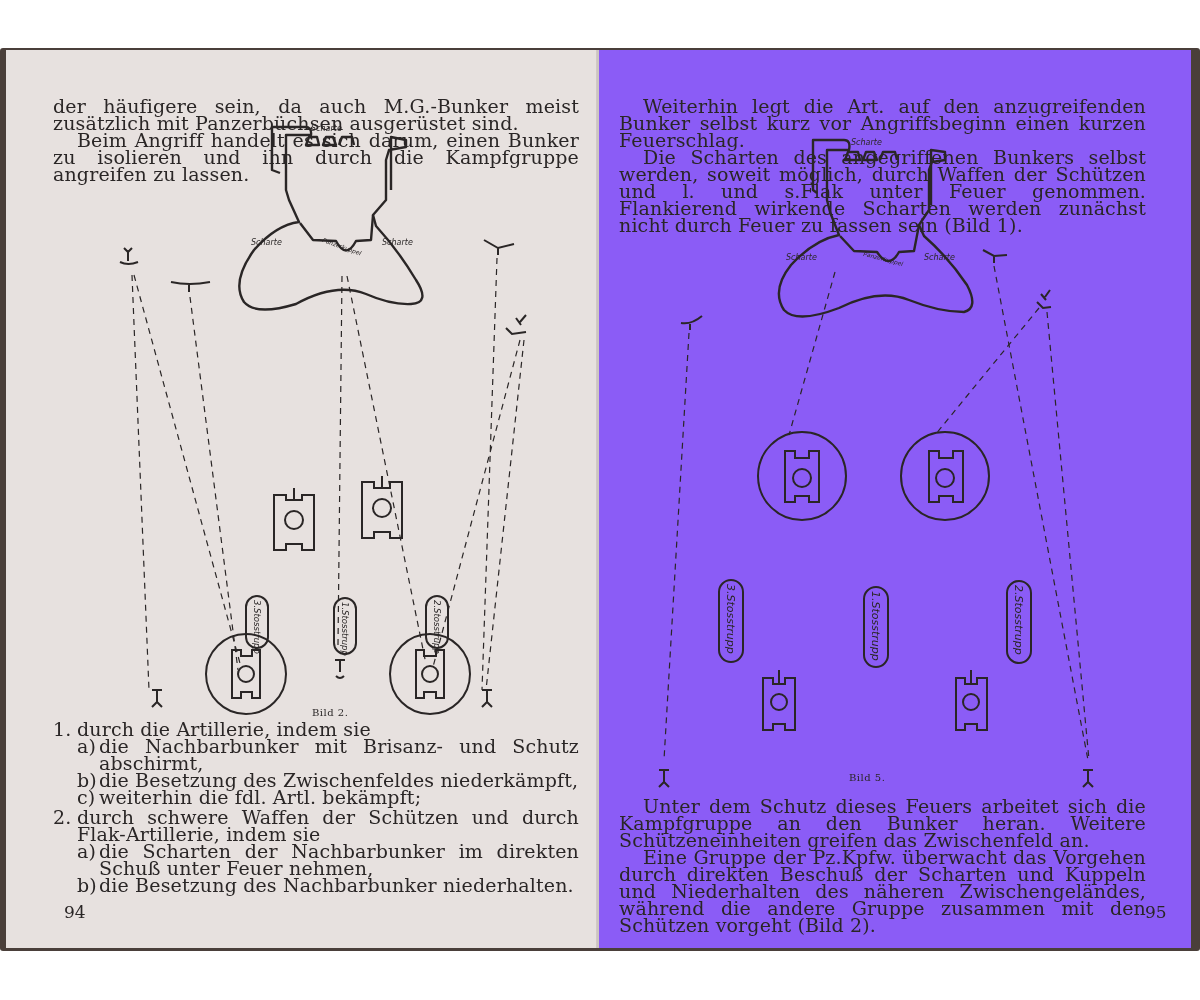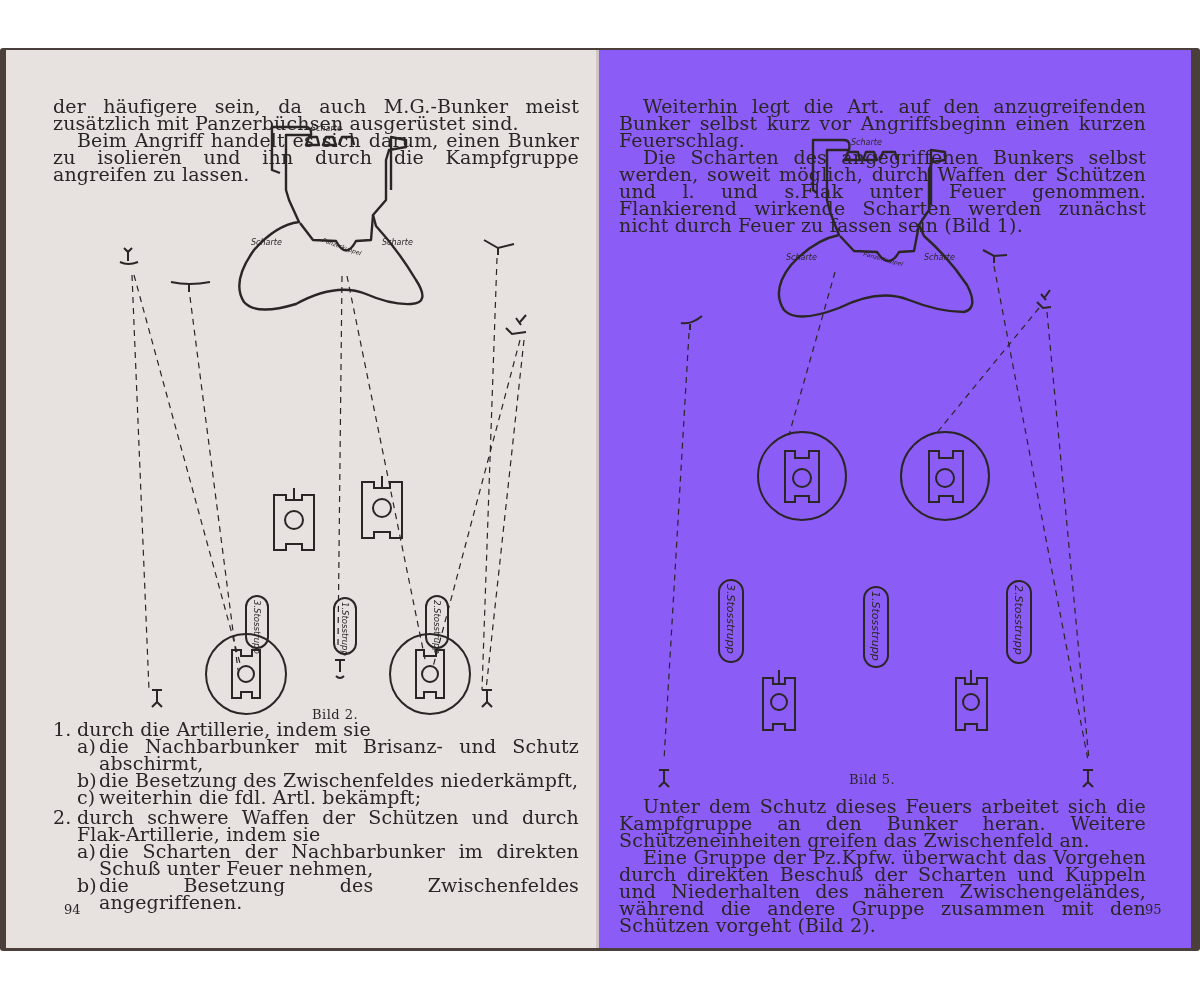--- a/index.html
+++ b/index.html
@@ -13,24 +13,24 @@
   .text p{margin:0;}
   .indent{text-indent:24px;}
   .left .text.top{left:47px;top:48px;width:526px;}
   .right .text.top{left:20px;top:48px;width:527px;}
   .left .text.bottom{left:47px;top:668px;width:526px;}
   .right .text.bottom{left:20px;top:748px;width:527px;}
   .list-item{display:flex;}
   .list-num{width:24px;flex:none;}
   .list-sub{padding-left:24px;display:flex;}
   .list-sub .sub-letter{width:22px;flex:none;}
-  .pagenum{position:absolute;top:852px;font-size:13px;}
+  .pagenum{position:absolute;top:852px;font-size:17px;}
   .left .pagenum{left:58px;}
   .right .pagenum{left:546px;}
-  .caption{position:absolute;font-size:13px;letter-spacing:0.5px;}
+  .caption{position:absolute;font-size:10px;letter-spacing:0.5px;}
   svg{position:absolute;left:0;top:0;overflow:visible;}
   .diagram-text{font-family:"DejaVu Sans",sans-serif;font-style:italic;fill:#2a2626;}
 </style>
 </head>
 <body>
 
 <div class="spread">
 
   <div class="page left">
     <div class="text top">
@@ -124,21 +124,21 @@
       <div class="list-item" style="margin-top:3px">
         <span class="list-num">2.</span>
         <span>durch schwere Waffen der Schützen und durch Flak-Artillerie, indem sie</span>
       </div>
       <div class="list-sub">
           <span class="sub-letter">a)</span>
           <span>die Scharten der Nachbarbunker im direkten Schuß unter Feuer nehmen,</span>
         </div>
       <div class="list-sub">
           <span class="sub-letter">b)</span>
-          <span>die Besetzung des Zwischenfeldes angegriffenen.</span>
+          <span>die Besetzung des Nachbarbunker niederhalten.</span>
         </div>
     </div>
 
     <div class="pagenum">94</div>
   </div>
 
   <div class="gutter"></div>
 
   <div class="page right">
     <div class="text top">

